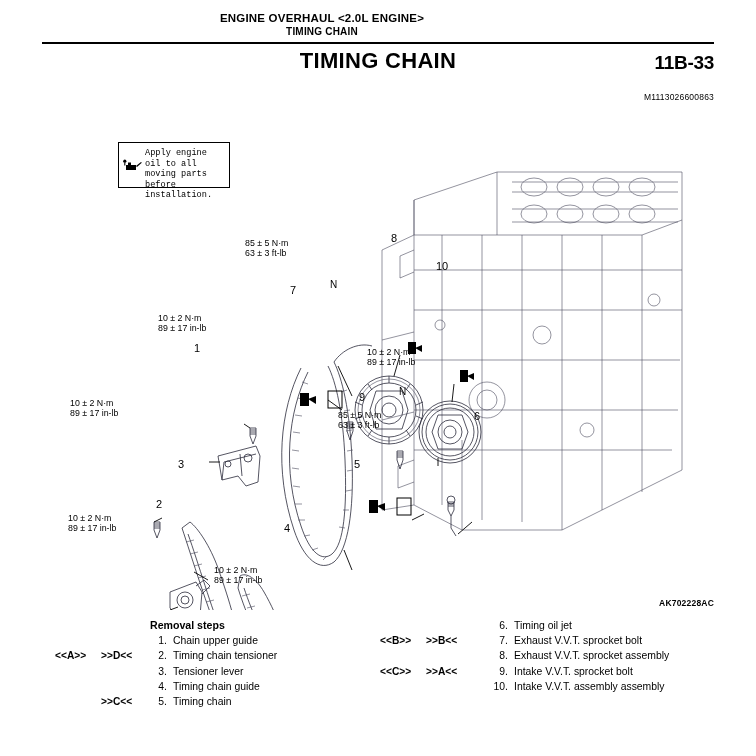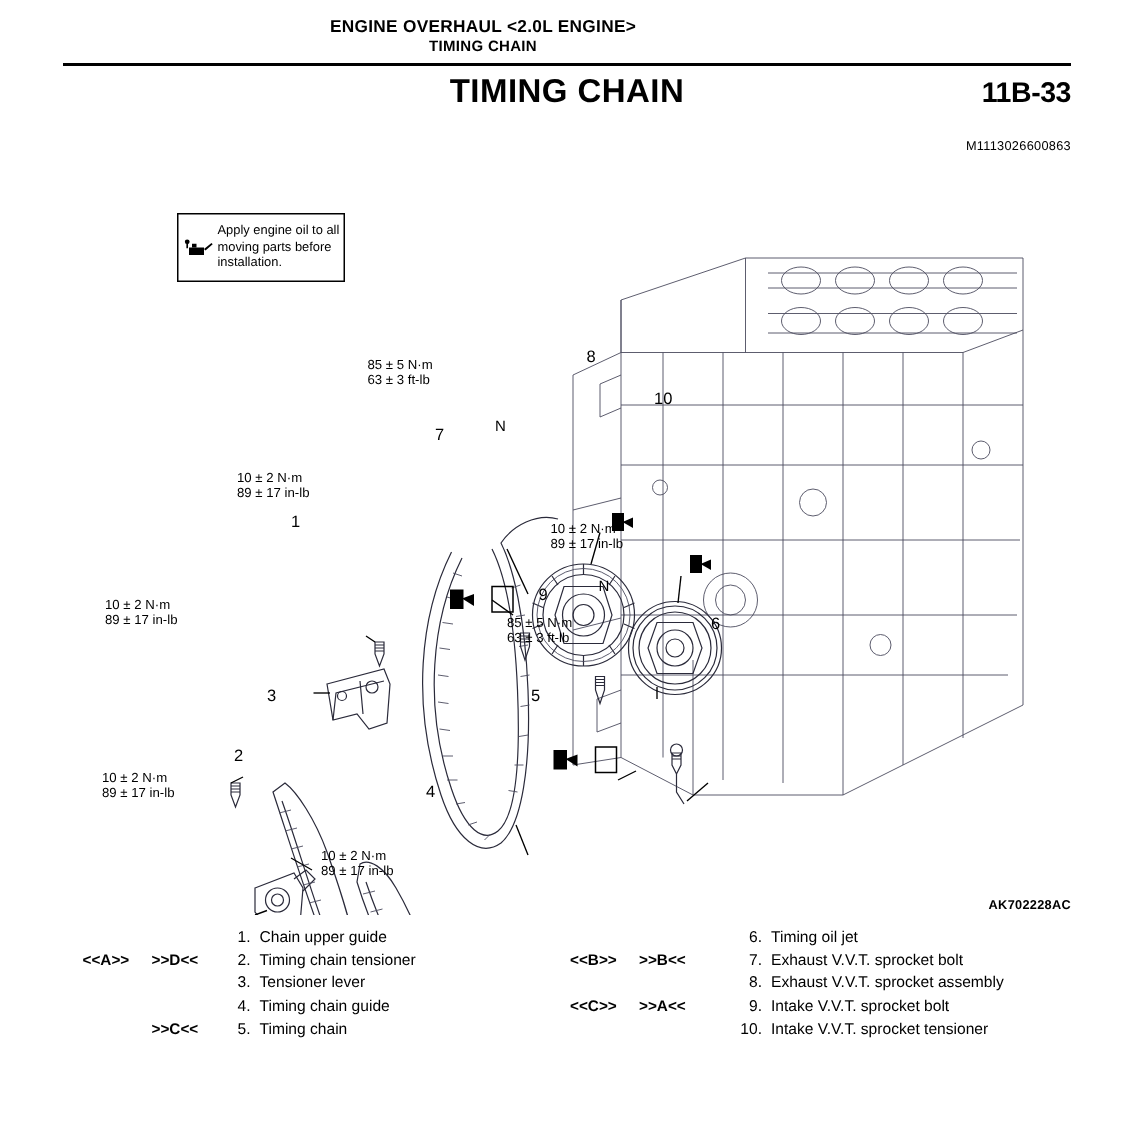--- a/index.html
+++ b/index.html
@@ -95,20 +95,21 @@
 
   
   .note-box {
     position: absolute;
     left: 118px;
     top: 142px;
     width: 110px;
     height: 44px;
     border: 1px solid #000;
     background: #fff;
+    font-family: Liberation Mono, monospace;
   }
   .note-text {
     position: absolute;
     left: 26px;
     top: 5px;
     width: 82px;
     font-size: 8.6px;
     line-height: 10.6px;
   }
   .note-icon {
@@ -483,20 +484,21 @@
     </div>
     <div class="torque" style="left:325px; top:237px;">
       <div>10 ± 2 N·m</div>
       <div>89 ± 17 in-lb</div>
     </div>
   </div>
 
   <div class="ak-code">AK702228AC</div>
 
   <div class="steps steps-left">
+    <div class="steps-heading">Removal steps</div>
     <div class="step-row">
       <span class="step-marker">
         <span class="mk-a"></span>
         <span class="mk-b"></span>
       </span>
       <span class="step-no">1.</span>
       <span class="step-text">Chain upper guide</span>
     </div>
     <div class="step-row">
       <span class="step-marker">
@@ -564,17 +566,17 @@
       </span>
       <span class="step-no r">9.</span>
       <span class="step-text r">Intake V.V.T. sprocket bolt</span>
     </div>
     <div class="step-row">
       <span class="step-marker r">
         <span class="mk-a"></span>
         <span class="mk-b"></span>
       </span>
       <span class="step-no r">10.</span>
-      <span class="step-text r">Intake V.V.T. sprocket tensioner</span>
+      <span class="step-text r">Intake V.V.T. assembly assembly</span>
     </div>
   </div>
 
 </div>
 
 </body></html>

